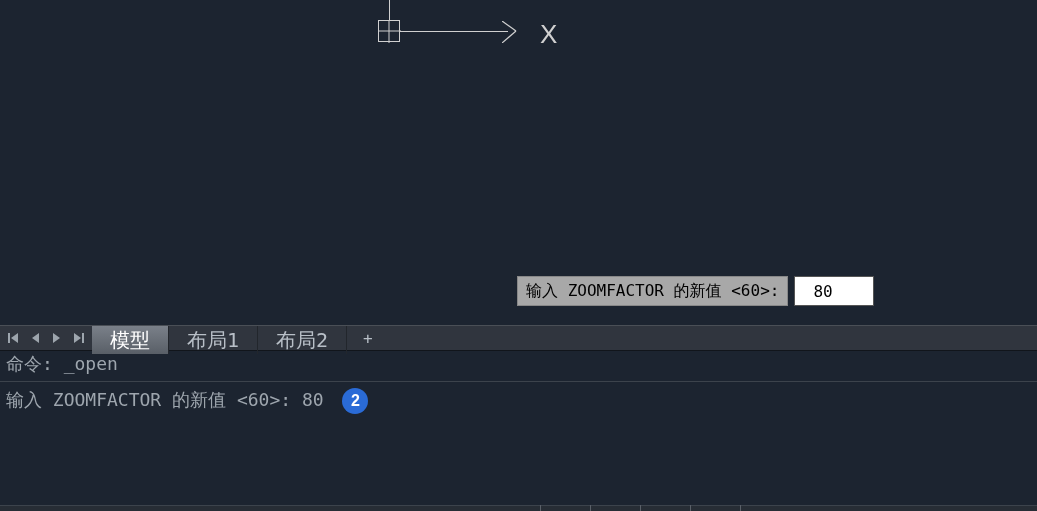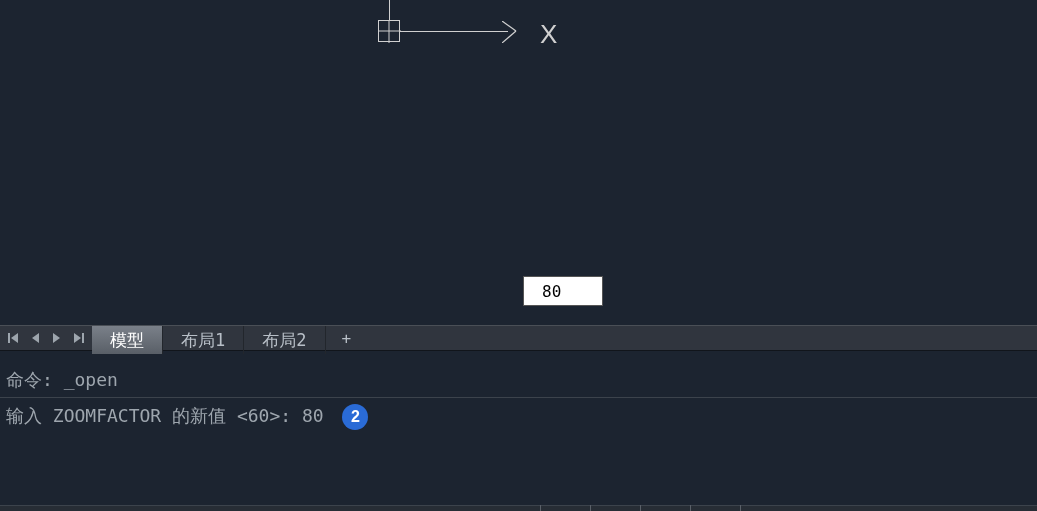--- a/index.html
+++ b/index.html
@@ -134,40 +134,40 @@
       color: #9da5ad;
       font-size: 13px;
       background: transparent;
       cursor: pointer;
     }
     .tab {
       padding: 14px 18px;
       display: flex;
       align-items: center;
       color: #b8bfc7;
-      font-size: 17px;
+      font-size: 20px;
       border-right: 1px solid #22262c;
       cursor: pointer;
     }
     .tab.active {
       background: linear-gradient(to bottom, #7a8089, #595f67);
       color: #fff;
     }
     .tab-plus {
       padding: 0 16px;
       display: flex;
       align-items: center;
       color: #b8bfc7;
       font-size: 16px;
       cursor: pointer;
     }
     .command-log {
       width: 100%;
       background: #1c2430;
-      padding: 16px 6px 0 6px;
+      padding: 0 6px 0 6px;
     }
     .cmd-line {
       color: #9ea6ae;
       font-size: 18px;
       font-family: "SimSun", "Microsoft YaHei", monospace;
       line-height: 26px;
       white-space: nowrap;
       position: relative;
     }
     .separator {
@@ -228,20 +228,21 @@
     <div class="arrow-head">
       <svg width="18" height="22" viewBox="0 0 18 22">
         <line x1="0" y1="0" x2="14" y2="10" stroke="#d0d0d0" stroke-width="1.2"></line>
         <line x1="0" y1="22" x2="14" y2="10" stroke="#d0d0d0" stroke-width="1.2"></line>
       </svg>
     </div>
     <div class="x-mark">X</div>
   </div>
 
   <div class="tooltip-box">
+    <div class="tooltip-label">输入 ZOOMFACTOR 的新值 &lt;60&gt;:</div>
     <input class="tooltip-input" type="text" value="80" style="">
   </div>
 </div>
 
 <div class="tab-bar">
   <div class="nav-controls">
     <div class="nav-btn">
       <svg width="12" height="12">
           <rect x="1" y="1" width="2" height="10" fill="#9da5ad"></rect>
           <polygon points="11,1 4,6 11,11" fill="#9da5ad"></polygon>

